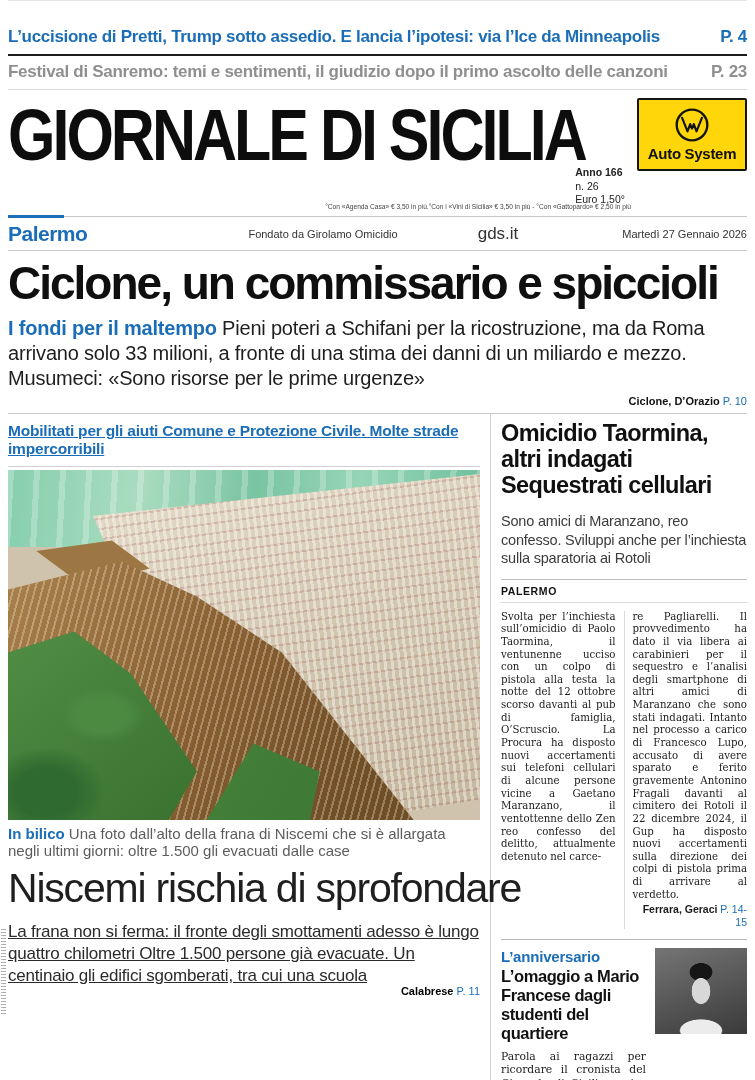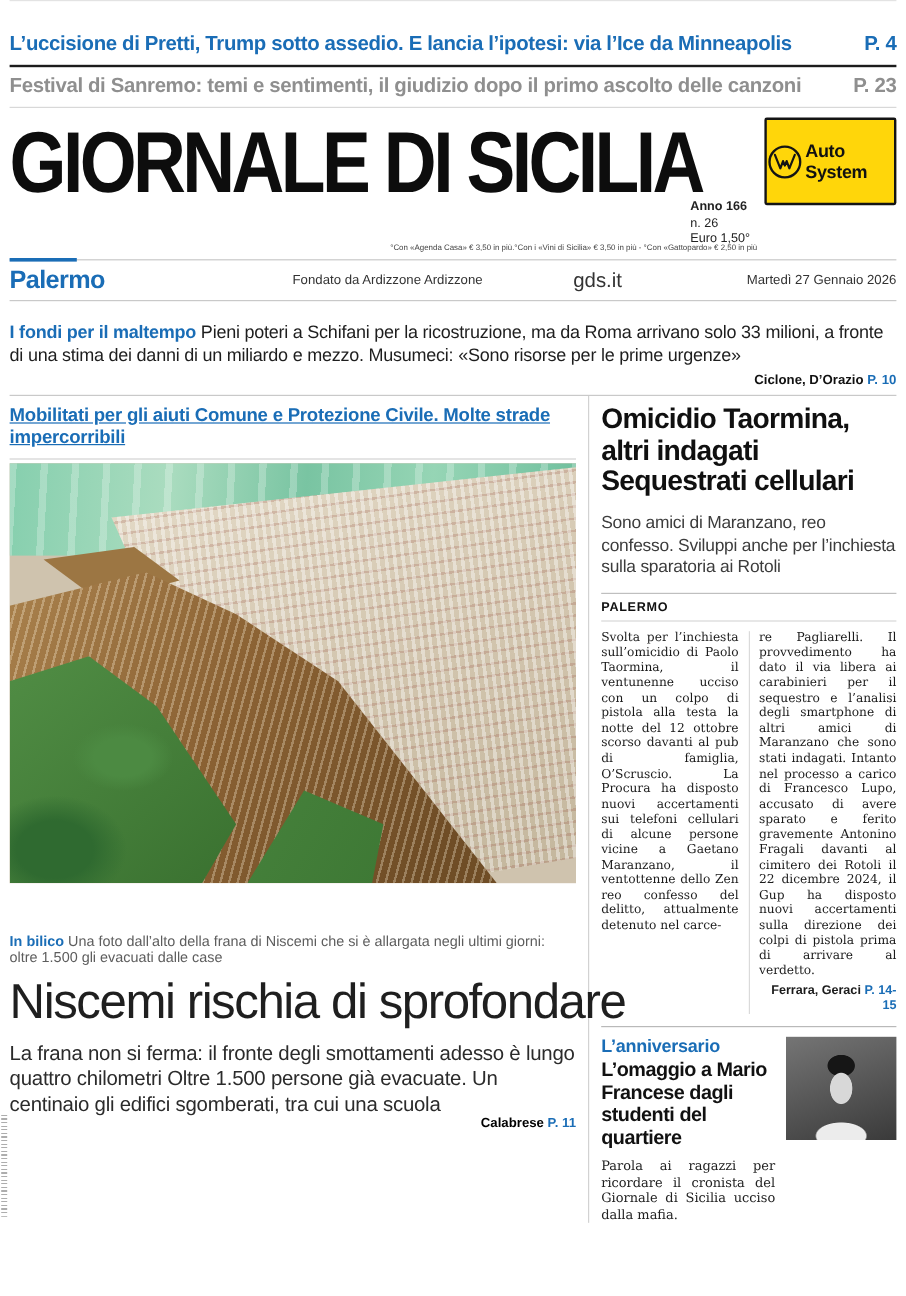--- a/index.html
+++ b/index.html
@@ -11,41 +11,41 @@
   .top-strip { border-top:1px solid #e3e3e3; padding-top:20px; }
   .ts-row { display:flex; justify-content:space-between; align-items:center; font-weight:700; font-size:17px; letter-spacing:-0.3px; padding:6px 0 7px; }
   .ts-row.blue { color:#1a6db6; border-bottom:2px solid #1c1c1c; }
   .ts-row.black { color:#141414; border-bottom:1px solid #c9c9c9; }
   .ts-row.gray { color:#8f8f8f; border-bottom:1px solid #d8d8d8; }
   .ts-page { margin-left:12px; white-space:nowrap; }
 
   
   .masthead { position:relative; height:126px; }
   .mast-title { position:absolute; left:0; top:4px; font-size:61px; font-weight:900; letter-spacing:-3px; color:#0d0d0d; transform:scaleY(1.18); transform-origin:left top; white-space:nowrap; }
-  .logo-box { position:absolute; right:0; top:8px; width:110px; height:73px; background:#ffd60a; border:2px solid #141414; border-radius:2px; display:flex; flex-direction:row; align-items:center; justify-content:center; gap:2px; }
+  .logo-box { position:absolute; right:0; top:8px; width:110px; height:73px; background:#ffd60a; border:2px solid #141414; border-radius:2px; display:flex; flex-direction:column; align-items:center; justify-content:center; gap:2px; }
   .logo-box .brand { font-weight:700; font-size:15px; color:#111; letter-spacing:-0.3px; }
   .edition { position:absolute; right:122px; top:76px; font-size:10.5px; line-height:1.3; color:#222; }
   .edition .b { font-weight:700; }
   .small-print { position:absolute; right:116px; bottom:6px; font-size:6.6px; color:#444; white-space:nowrap; }
 
   
   .folio { position:relative; border-top:1px solid #c9c9c9; border-bottom:1px solid #c9c9c9; height:35px; display:flex; align-items:center; }
   .folio .tick { position:absolute; top:-2px; left:0; width:56px; height:3px; background:#1a6db6; }
   .folio-city { color:#1a6db6; font-weight:700; font-size:21px; letter-spacing:-0.5px; width:200px; }
   .folio-mid { font-size:11px; color:#333; width:230px; text-align:center; }
   .folio-site { font-size:17px; color:#333; width:120px; text-align:center; }
   .folio-date { font-size:11px; color:#333; flex:1; text-align:right; }
 
   
   .lead { padding-top:9px; }
   .lead h1 { font-size:46px; font-weight:800; letter-spacing:-2px; color:#0f0f0f; line-height:1.02; white-space:nowrap; }
-  .lead-deck { margin-top:9px; font-size:15px; line-height:1.26; color:#1e1e1e; letter-spacing:-0.2px; }
+  .lead-deck { margin-top:9px; font-size:20px; line-height:1.26; color:#1e1e1e; letter-spacing:-0.2px; }
   .lead-deck .k { color:#1a6db6; font-weight:700; }
   .byline-row { text-align:right; font-size:11px; font-weight:700; color:#111; padding:4px 0 6px; }
-  .pageref { color:#1a6db6; font-weight:700; }
+  .pageref { color:#1a6db6; font-weight:400; }
 
   
   .cols { display:flex; border-top:1px solid #c9c9c9; }
   .col-left { width:483px; padding-right:10px; border-right:1px solid #d2d2d2; }
   .col-right { flex:1; padding-left:10px; }
 
   .kicker-bar { color:#1a6db6; font-weight:700; font-size:15.5px; letter-spacing:-0.2px; padding:8px 0; border-bottom:1px solid #d2d2d2;text-decoration:underline; }
 
   
   .photo { position:relative; width:100%; height:350px; margin-top:3px; overflow:hidden; background:#cfc3ae; }
@@ -62,25 +62,25 @@
       repeating-linear-gradient(105deg, rgba(255,244,220,0.30) 0 2px, transparent 2px 7px),
       linear-gradient(120deg,#b08852,#8a6133 45%,#6f4d26 80%); }
   .ph-green { clip-path:polygon(0 52%, 14% 46%, 26% 58%, 40% 86%, 34% 100%, 0 100%);
     background:
       radial-gradient(60px 40px at 20% 70%, #4c8a42 40%, transparent 70%),
       radial-gradient(80px 60px at 8% 92%, #2f6a30 40%, transparent 75%),
       linear-gradient(140deg,#5b9a4e,#39702f 70%); }
   .ph-green2 { clip-path:polygon(52% 78%, 66% 86%, 64% 100%, 42% 100%); background:linear-gradient(120deg,#57944a,#36702e); }
   .ph-topcliff { clip-path:polygon(6% 23%, 22% 20%, 30% 28%, 16% 33%); background:#9c7643; }
 
-  .caption { font-size:12px; color:#5d5d5d; padding:5px 0 9px;margin-top:36px; }
+  .caption { font-size:15px; color:#5d5d5d; padding:5px 0 9px; }
   .caption .cap-label { color:#1a6db6; font-weight:700; }
 
   .headline2 { font-size:41px; font-weight:300; color:#1f1f1f; letter-spacing:-1.2px; line-height:1.02; white-space:nowrap; }
-  .deck2 { margin-top:11px; font-size:17px; color:#2b2b2b; line-height:1.28; letter-spacing:-0.2px; }
+  .deck2 { margin-top:11px; font-size:17px; color:#2b2b2b; line-height:1.28; letter-spacing:-0.2px;text-decoration:underline; }
   .byline2 { text-align:right; font-size:11px; font-weight:700; margin-top:-2px; }
 
   
   .rc-head { padding-top:7px; font-size:23.5px; font-weight:800; letter-spacing:-0.6px; line-height:1.1; color:#101010; }
   .rc-deck { margin-top:13px; font-size:14.5px; color:#3c3c3c; line-height:1.28; letter-spacing:-0.2px; }
   .dateline { margin-top:11px; border-top:1px solid #bfbfbf; border-bottom:1px solid #d8d8d8; font-size:10.5px; font-weight:700; letter-spacing:0.6px; padding:5px 0; color:#111; }
   .rc-body { display:flex; margin-top:8px; font-family:"DejaVu Serif", serif; font-size:10.2px; line-height:1.24; text-align:justify; color:#1b1b1b; }
   .rc-bcol { flex:1; }
   .rc-bcol + .rc-bcol { border-left:1px solid #dadada; padding-left:8px; margin-left:8px; }
   .rc-byline { text-align:right; font-family:"Liberation Sans", sans-serif; font-size:10.5px; font-weight:700; margin-top:2px; }
@@ -129,26 +129,27 @@
       <div class="b">Anno 166</div>
       <div>n. 26</div>
       <div>Euro 1,50°</div>
     </div>
     <div class="small-print">°Con «Agenda Casa» € 3,50 in più.°Con i «Vini di Sicilia» € 3,50 in più - °Con «Gattopardo» € 2,50 in più</div>
   </div>
 
   <div class="folio">
     <div class="tick"></div>
     <div class="folio-city">Palermo</div>
-    <div class="folio-mid">Fondato da Ardizzone Ardizzone</div>
+    <div class="folio-mid">Fondato da Girolamo Omicidio</div>
     <div class="folio-site">gds.it</div>
     <div class="folio-date">Martedì 27 Gennaio 2026</div>
   </div>
 
   <div class="lead">
+    <h1>Ciclone, un commissario e spiccioli</h1>
     <div class="lead-deck">
       <span class="k">I fondi per il maltempo</span><span> Pieni poteri a Schifani per la ricostruzione, ma da Roma arrivano solo 33 milioni, a fronte di una stima dei danni di un miliardo e mezzo. Musumeci: «Sono risorse per le prime urgenze»</span>
     </div>
     <div class="byline-row">
       <span>Ciclone, D’Orazio</span>
       <span class="pageref">P. 10</span>
     </div>
   </div>
 
   <div class="cols">

